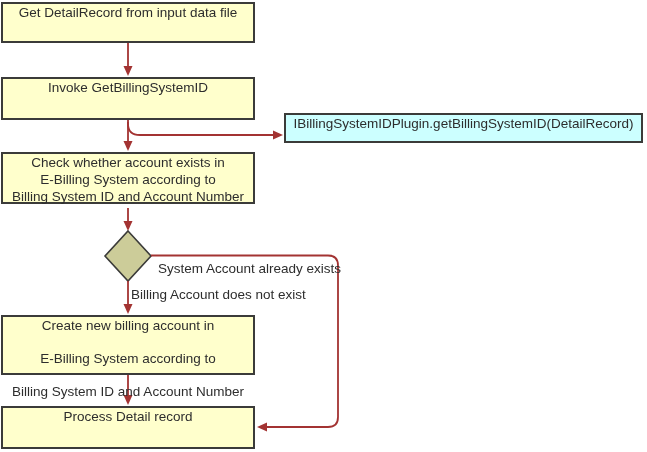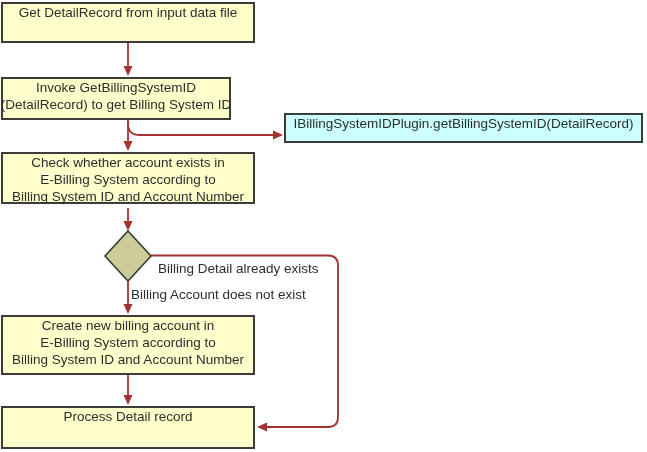--- a/index.html
+++ b/index.html
@@ -102,42 +102,41 @@
     <g>
       <path class="arrow-line" d="M151,255.5 H328 Q338,255.5 338,265.5 V417 Q338,427 328,427 H266"></path>
       <path class="arrow-head" d="M257,427 L267,422.5 V431.5 Z"></path>
     </g>
   </svg>
 
   <div class="node" style="left:1px; top:2px; width:254px; height:41px;">
     <span>Get DetailRecord from input data file</span>
   </div>
 
-  <div class="node" style="left:1px; top:77px; width:230px; height:43px;">
+  <div class="node" style="left:1px; top:77px; width:254px; height:43px;">
     <span>Invoke GetBillingSystemID</span>
-    <span>(DetailRecord) to get Billing System ID</span>
   </div>
 
   <div class="node callout" style="left:284px; top:113px; width:359px; height:30px;">
     <span>IBillingSystemIDPlugin.getBillingSystemID(DetailRecord)</span>
   </div>
 
   <div class="node" style="left:1px; top:152px; width:254px; height:52px;">
     <span>Check whether account exists in</span>
     <span>E-Billing System according to</span>
     <span>Billing System ID and Account Number</span>
   </div>
 
-  <div class="node" style="left:1px; top:315px; width:254px; height:60px;">
+  <div class="node" style="left:1px; top:315px; width:254px; height:60px;gap:16px;">
     <span>Create new billing account in</span>
     <span>E-Billing System according to</span>
     <span>Billing System ID and Account Number</span>
   </div>
 
   <div class="node" style="left:1px; top:406px; width:254px; height:43px;">
     <span>Process Detail record</span>
   </div>
 
-  <div class="edge-label" style="left:158px; top:261px;">Billing Detail already exists</div>
+  <div class="edge-label" style="left:158px; top:261px;">System Account already exists</div>
 
   <div class="edge-label" style="left:131px; top:287px;">Billing Account does not exist</div>
 
 </div>
 
 </body></html>

